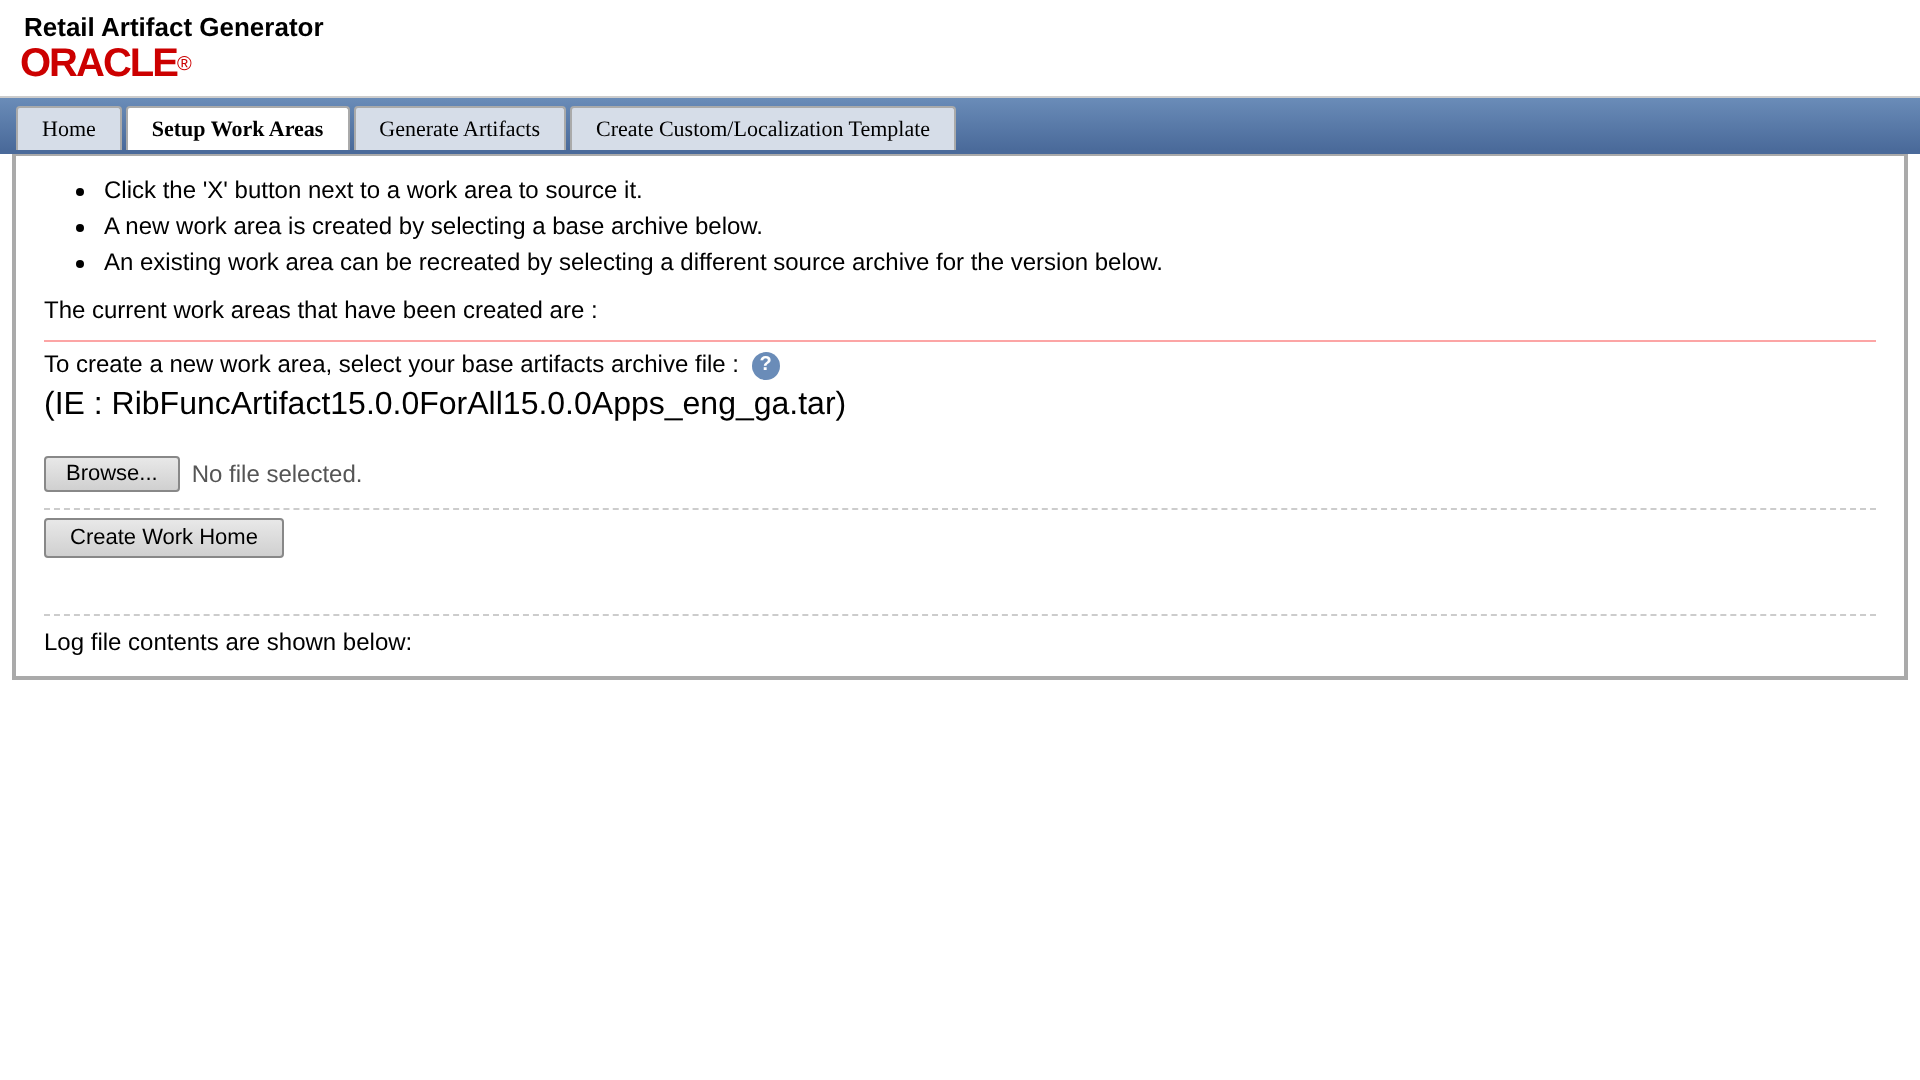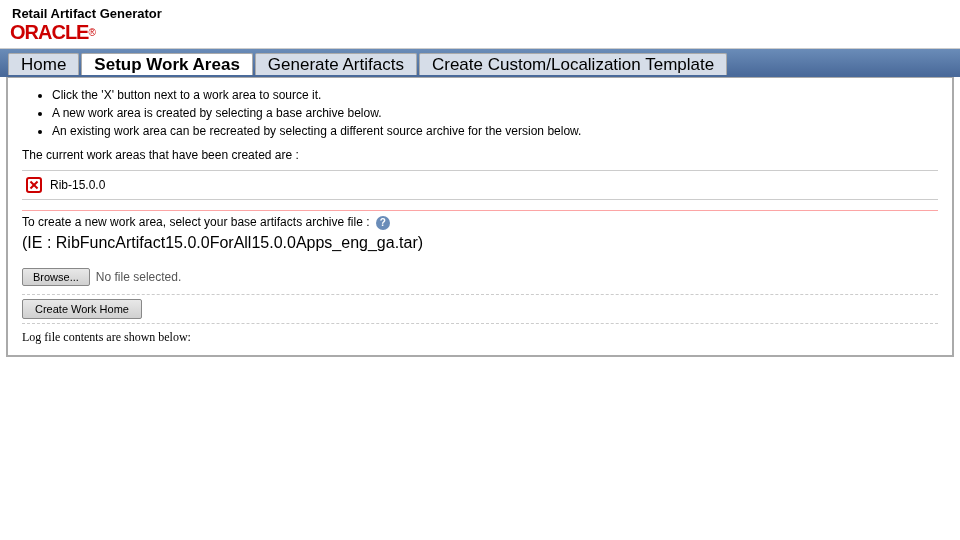--- a/index.html
+++ b/index.html
@@ -46,31 +46,32 @@
       background: linear-gradient(to bottom, #6a8cb8, #4a6a9a);
       padding: 0 8px;
       display: flex;
       align-items: flex-end;
       height: 28px;
       border-bottom: 2px solid #4a6a9a;
     }
     .nav-tab {
       display: inline-block;
       padding: 4px 12px;
-      font-size: 17px;
+      font-size: 11px;
       cursor: pointer;
       border: 1px solid #aaa;
       border-bottom: none;
       margin-right: 2px;
       background: #d6dde8;
       color: #000;
       text-decoration: none;
       height: 22px;
       line-height: 14px;
       border-radius: 2px 2px 0 0;
+      font-family: Liberation Serif, serif;
     }
     .nav-tab.active {
       background: #fff;
       font-weight: bold;
       color: #000;
     }
 
     
     #main-content {
       padding: 10px 14px;
@@ -203,24 +204,23 @@
       display: inline-block;
       padding: 3px 12px;
       background: linear-gradient(to bottom, #e8e8e8, #d0d0d0);
       border: 1px solid #888;
       font-size: 11px;
       cursor: pointer;
       border-radius: 2px;
     }
 
     #log-section {
-      margin-top: 0;
+      margin-top: 24px;
       padding-top: 6px;
       border-top: 1px dashed #ccc;
-      font-family: Liberation Serif, serif;
     }
     #log-label {
       font-size: 12px;
     }
 
     
     #content-wrapper {
       border: 1px solid #aaaaaa;
       margin: 0 6px;
     }
@@ -254,26 +254,20 @@
       <li>
         <span>A new work area is created by selecting a base archive below.</span>
       </li>
       <li>
         <span>An existing work area can be recreated by selecting a different source archive for the version below.</span>
       </li>
     </ul>
 
     <div id="current-areas-label">The current work areas that have been created are :</div>
 
-    <div id="work-areas-list">
-      <div class="work-area-item">
-        <div class="delete-icon" title="Delete"></div>
-        <span class="work-area-name">Rib-15.0.0</span>
-      </div>
-    </div>
 
     <div id="create-section">
       <div id="create-label">
         <span>To create a new work area, select your base artifacts archive file :</span>
         <span class="help-icon">?</span>
       </div>
       <div id="archive-hint">(IE : RibFuncArtifact15.0.0ForAll15.0.0Apps_eng_ga.tar)</div>
       <div id="file-input-row">
         <button class="browse-button">Browse...</button>
         <span id="no-file-text">No file selected.</span>

